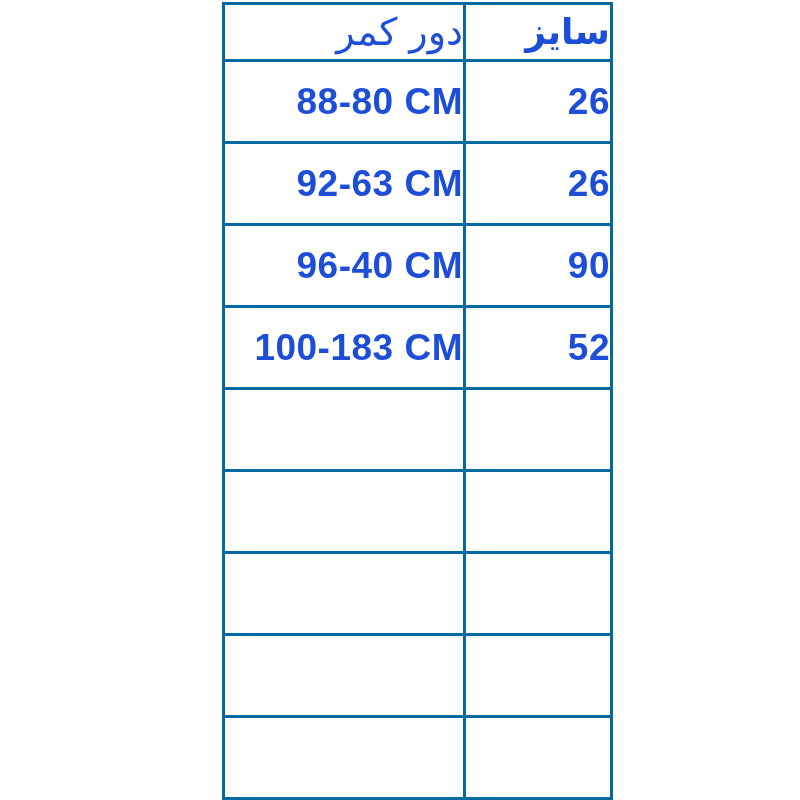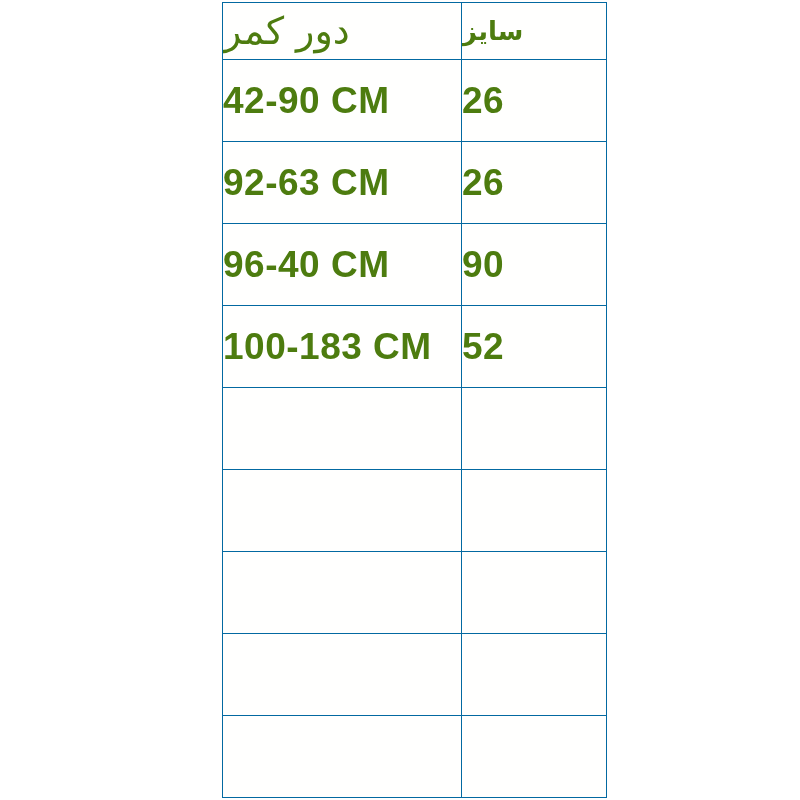--- a/index.html
+++ b/index.html
@@ -17,61 +17,61 @@
     position: absolute;
     left: 222px;
     top: 2px;
     width: 382px;
     height: 796px;
     border-collapse: collapse;
     table-layout: fixed;
     background: #fffffe;
   }
   .size-chart th, .size-chart td {
-    border: 1px solid #0369a1;
-    text-align: left;
+    border: 3px solid #0369a1;
+    text-align: right;
     vertical-align: middle;
     padding: 0;
-    color: #4d7c0f;
+    color: #1d4ed8;
     overflow: hidden;
   }
   .col-waist { width: 238px; }
   .col-size  { width: 144px; }
   .size-chart thead tr { height: 57px; }
   .size-chart tbody tr { height: 82px; }
   th {
     font-family: "DejaVu Sans", sans-serif;
     font-size: 38px;
     font-weight: normal;
     line-height: 1;
   }
   th.col-size {
     font-weight: bold;
-    font-size: 26px;
+    font-size: 36px;
   }
   td {
     font-family: "Liberation Sans", sans-serif;
     font-weight: bold;
     font-size: 37px;
     letter-spacing: 0.5px;
   }
 </style>
 </head>
 <body>
 
 <table class="size-chart">
   <thead>
     <tr>
       <th class="col-waist" dir="rtl">دور کمر</th>
       <th class="col-size" dir="rtl">سایز</th>
     </tr>
   </thead>
   <tbody id="rows">
       <tr>
-        <td class="col-waist">42-90 CM</td>
+        <td class="col-waist">88-80 CM</td>
         <td class="col-size">26</td>
       </tr>
       <tr>
         <td class="col-waist">92-63 CM</td>
         <td class="col-size">26</td>
       </tr>
       <tr>
         <td class="col-waist">96-40 CM</td>
         <td class="col-size">90</td>
       </tr>

